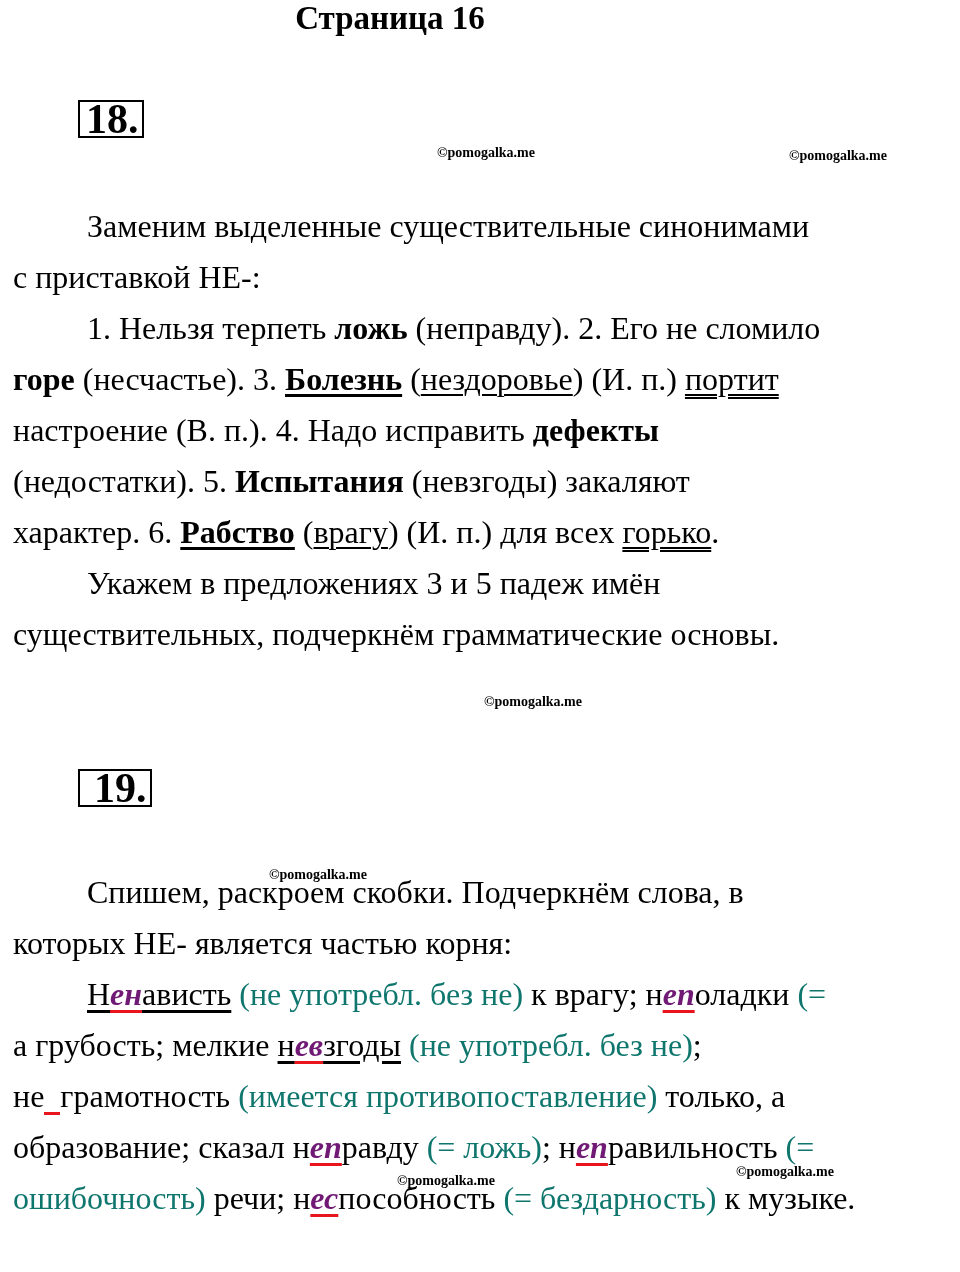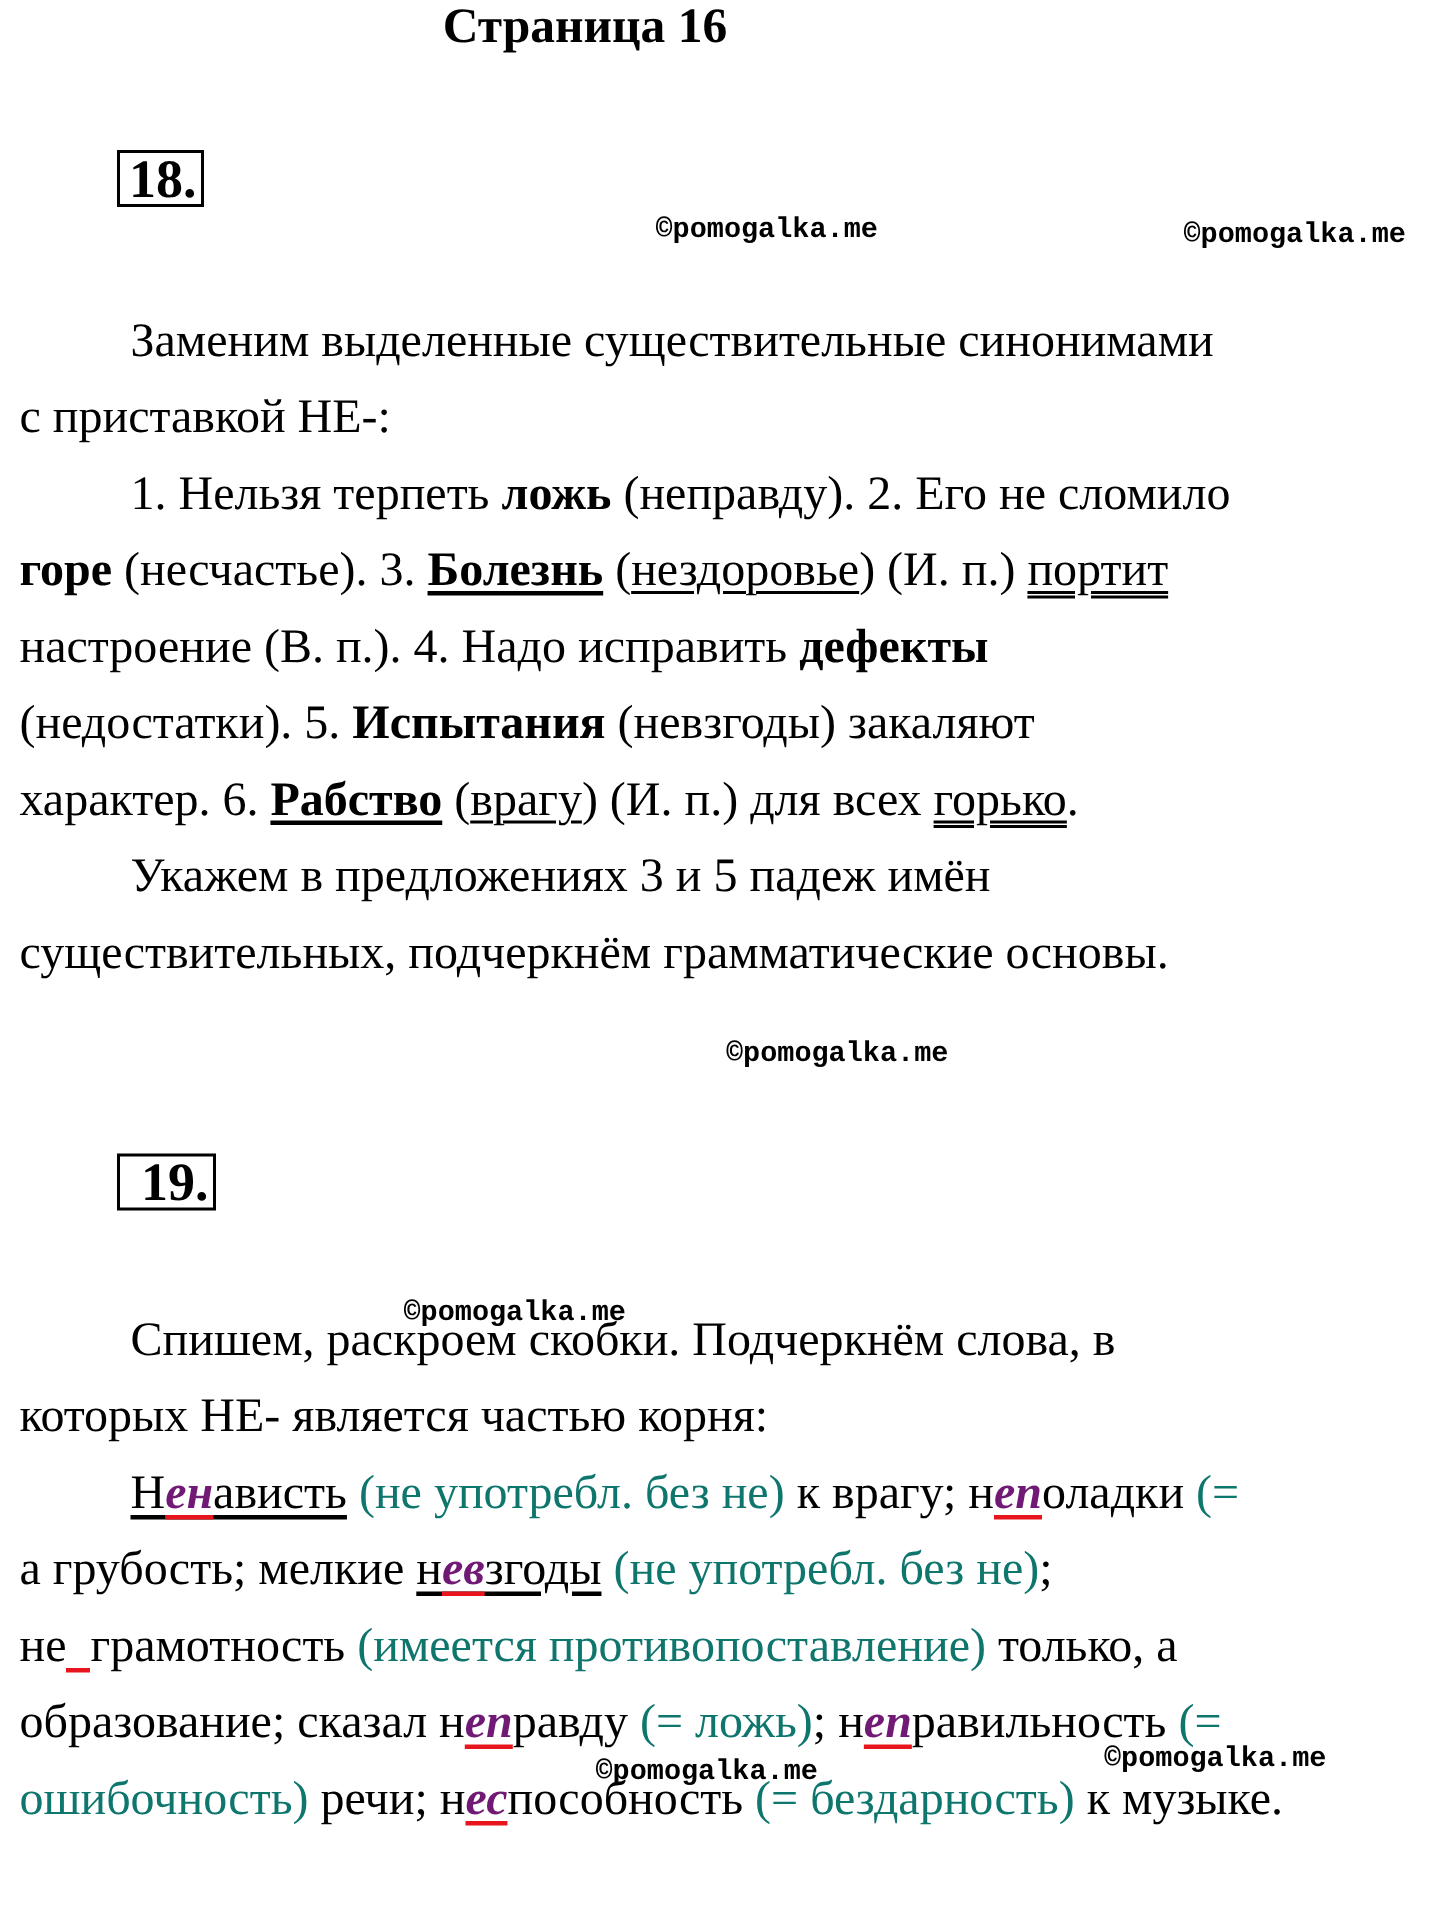--- a/index.html
+++ b/index.html
@@ -1,23 +1,23 @@
 <!DOCTYPE html>
 <html><head>
 <meta charset="utf-8">
 <style>
   html, body { margin:0; padding:0; background:#ffffff; }
   body { width:960px; height:1272px; position:relative; overflow:hidden;
          font-family:"Liberation Serif", "DejaVu Serif", serif; color:#000; }
   .title { position:absolute; top:0; left:0; width:780px; text-align:center;
            font-weight:bold; font-size:33px; line-height:36px; }
   .exnum { position:absolute; left:78px; border:2.5px solid #000;
-           font-weight:bold; font-size:36px; line-height:34px; padding:0 3px 0 6px; }
-  .wm { position:absolute; font-family:Liberation Mono, monospace;
-        font-weight:bold; font-size:19px; line-height:18px; color:#000; }
+           font-weight:bold; font-size:42px; line-height:34px; padding:0 3px 0 6px; }
+  .wm { position:absolute; font-family:Liberation Serif, serif;
+        font-weight:bold; font-size:14px; line-height:18px; color:#000; }
   .para { position:absolute; left:13px; width:955px; font-size:32px; line-height:51px; }
   .line { white-space:nowrap; height:51px; }
   .ind { padding-left:74px; }
   b { font-weight:bold; }
   .u1 { text-decoration:underline; text-decoration-thickness:1.5px; text-underline-offset:4px; }
   .ub { text-decoration:underline; text-decoration-thickness:3px; text-underline-offset:4px;margin-top:41px; }
   .u2 { text-decoration:underline double; text-decoration-thickness:1.5px; text-underline-offset:4px; }
   .ublk { text-decoration:underline; text-decoration-thickness:3px; text-underline-offset:5px; text-decoration-color:#000; }
   .red { color:#701a75; font-style:italic; font-weight:bold; text-decoration:underline; text-decoration-color:#e8161c;
          text-decoration-thickness:3px; text-underline-offset:5px; }

